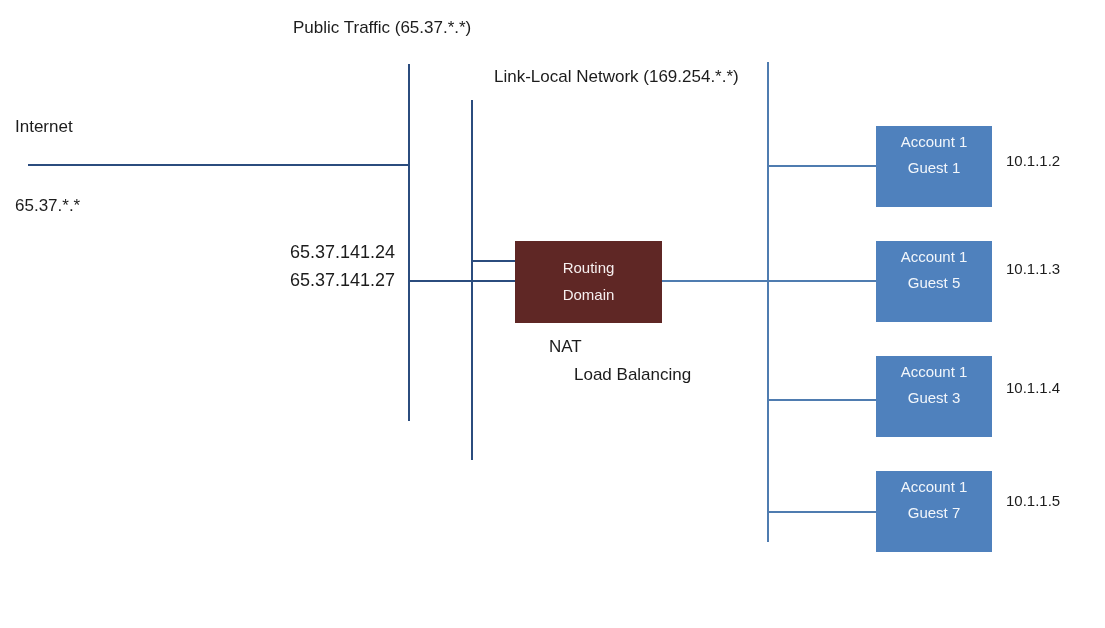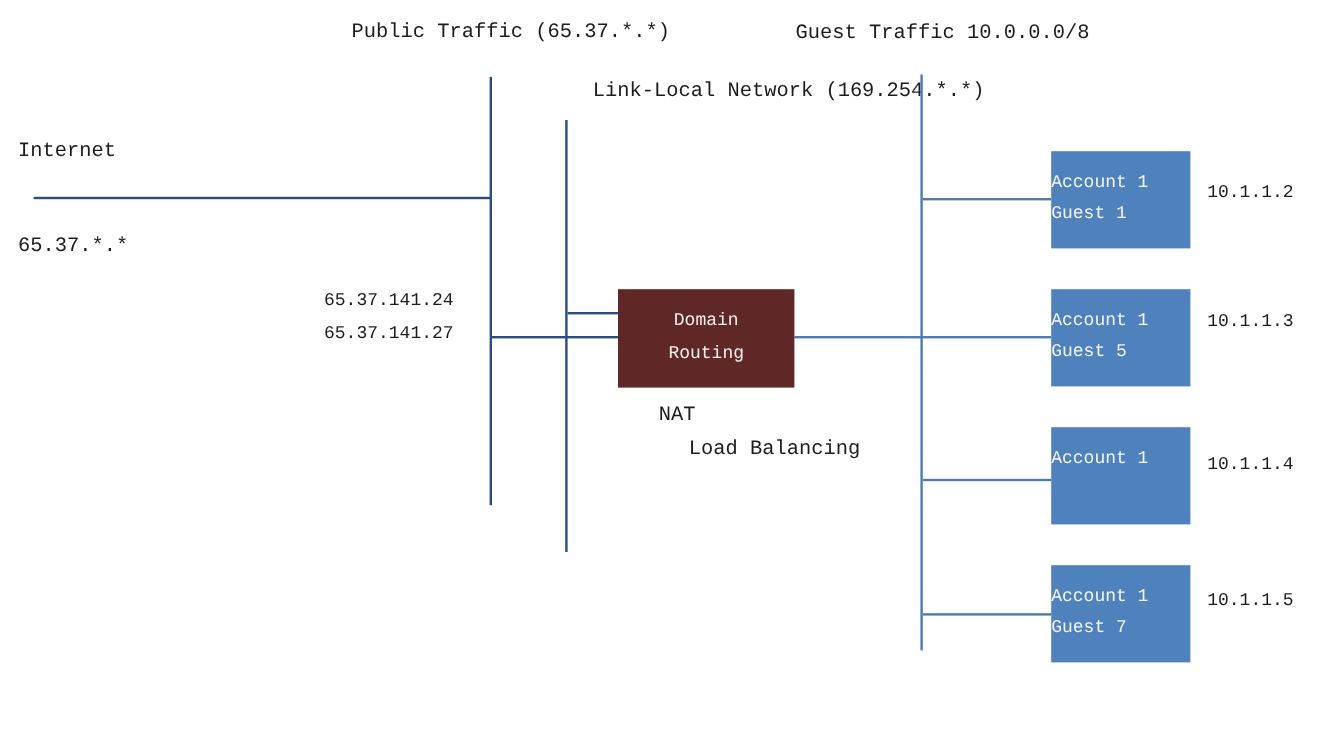--- a/index.html
+++ b/index.html
@@ -2,21 +2,21 @@
 <html style="--trunk_line: #2b4c7e; --branch_line: #4f7cb0; --routing_box: #5f2725; --guest_box: #4f81bd; --caption_text: #2e74b5;"><head>
 <meta charset="utf-8">
 <style>
   html, body { margin: 0; padding: 0; background: #ffffff; }
   .canvas {
     position: relative;
     width: 1105px;
     height: 628px;
     background: #ffffff;
     overflow: hidden;
-    font-family: Liberation Mono, monospace;
+    font-family: Liberation Sans, sans-serif;
     color: #1c1c1c;
   }
   .lbl {
     position: absolute;
     font-size: 17px;
     white-space: nowrap;
     color: #1c1c1c;
   }
   .hline, .vline { position: absolute; }
   .hline { height: 2px; }
@@ -35,22 +35,23 @@
     padding-top: 13px;
     box-sizing: border-box;
   }
   .gbox {
     position: absolute;
     left: 876px;
     width: 116px; height: 81px;
     background: var(--guest_box, #4f81bd);
     color: #f2f6fb;
     font-size: 15px;
+    text-align: center;
     line-height: 26px;
-    padding-top: 14px;
+    padding-top: 3px;
     box-sizing: border-box;
   }
   .gbox.g0 { top: 126px; }
   .gbox.g1 { top: 241px; }
   .gbox.g2 { top: 356px; }
   .gbox.g3 { top: 471px; }
   .ip {
     position: absolute;
     left: 1006px;
     font-size: 15px;
@@ -63,40 +64,40 @@
   .gateway {
     position: absolute;
     left: 590px; top: 167px;
     font-size: 17px;
     line-height: 29px;
     white-space: nowrap;
   }
   .right-align {
     position: absolute;
     left: 270px; width: 125px;
-    font-size: 15px;
+    text-align: right;
+    font-size: 18px;
     white-space: nowrap;
   }
   .caption {
     position: absolute;
     left: 420px; top: 599px; width: 330px;
     text-align: center;
     font-size: 15px;
     font-weight: bold;
     color: var(--caption_text, #2e74b5);
     white-space: nowrap;
   }
 </style>
 </head>
 <body>
 
 <div class="canvas">
 
   <div class="lbl" style="left:293px; top:18px;">Public Traffic (65.37.*.*)</div>
-  <div class="lbl" style="left:663px; top:19px;">Guest Traffic 10.0.0.0/8</div>
   <div class="lbl" style="left:446px; top:67px;margin-left:48px;">Link-Local Network (169.254.*.*)</div>
 
   <div class="lbl" style="left:15px; top:117px;">Internet</div>
   <div class="lbl" style="left:15px; top:196px;">65.37.*.*</div>
   <div class="right-align" style="top:242px;">65.37.141.24</div>
   <div class="right-align" style="top:270px;">65.37.141.27</div>
 
 
   <div class="lbl" style="left:549px; top:337px;">NAT</div>
   <div class="lbl" style="left:574px; top:365px;">Load Balancing</div>
@@ -108,34 +109,35 @@
 
   <div class="hline dark" style="left:473px; top:260px; width:42px;"></div>
   <div class="hline dark" style="left:410px; top:280px; width:105px;"></div>
   <div class="hline med" style="left:662px; top:280px; width:214px;"></div>
 
   <div class="hline med" style="left:769px; top:165px; width:107px;"></div>
   <div class="hline med" style="left:769px; top:399px; width:107px;"></div>
   <div class="hline med" style="left:769px; top:511px; width:107px;"></div>
 
   <div class="rbox">
+    <div>Routing</div>
     <div>Domain</div>
-    <div>Routing</div>
   </div>
 
   <div class="gbox g0">
     <div>Account 1</div>
     <div>Guest 1</div>
   </div>
   <div class="gbox g1">
     <div>Account 1</div>
     <div>Guest 5</div>
   </div>
   <div class="gbox g2">
     <div>Account 1</div>
+    <div>Guest 3</div>
   </div>
   <div class="gbox g3">
     <div>Account 1</div>
     <div>Guest 7</div>
   </div>
 
   <div class="ip i0">10.1.1.2</div>
   <div class="ip i1">10.1.1.3</div>
   <div class="ip i2">10.1.1.4</div>
   <div class="ip i3">10.1.1.5</div>

